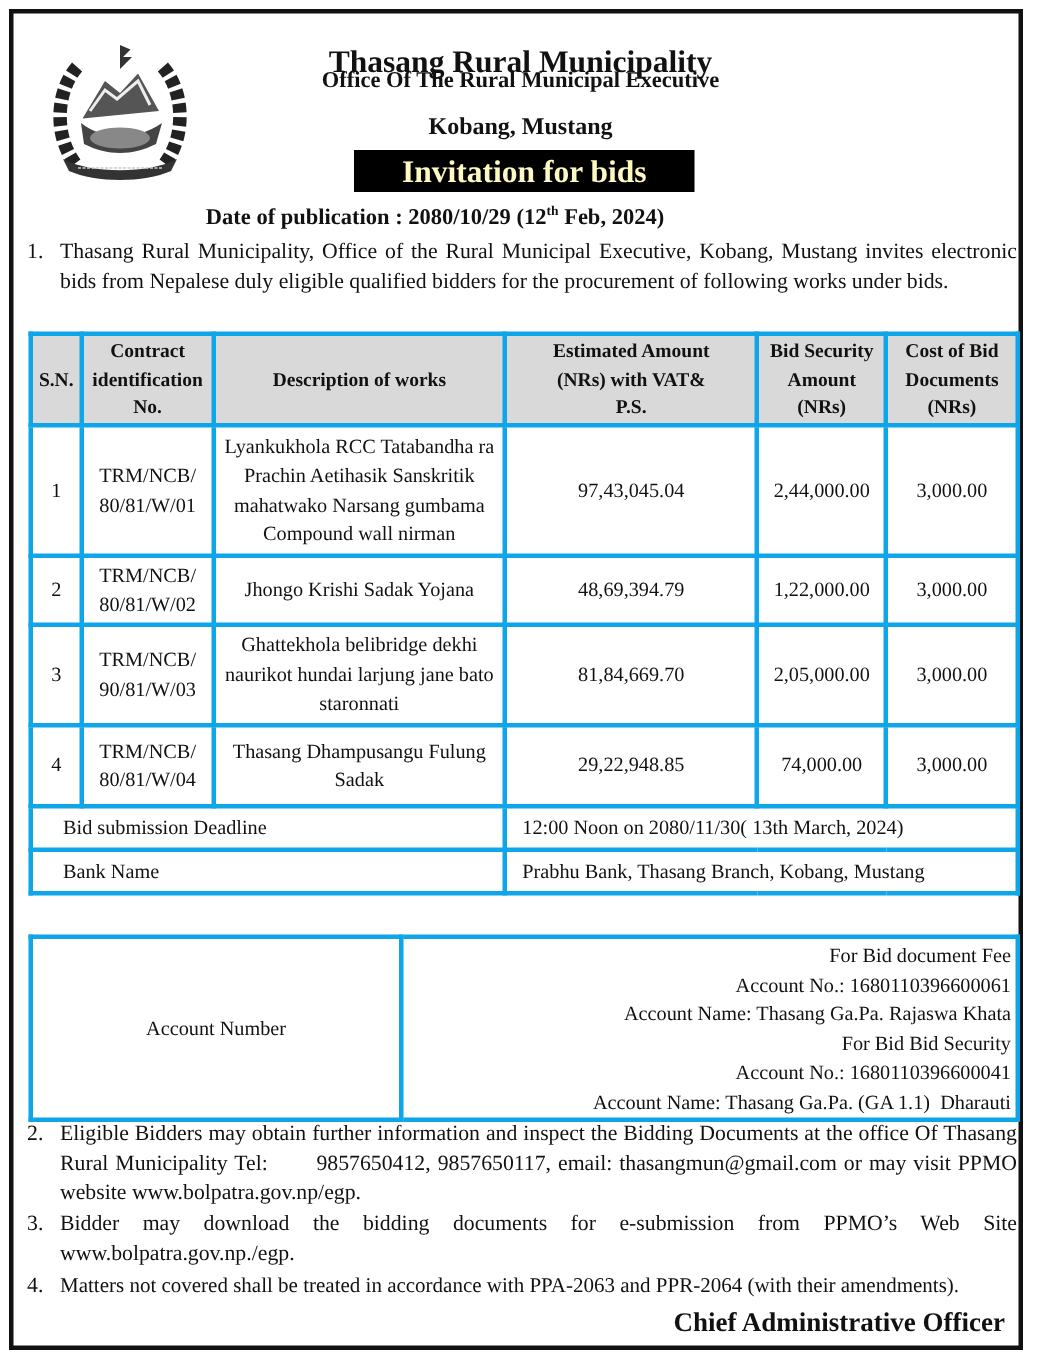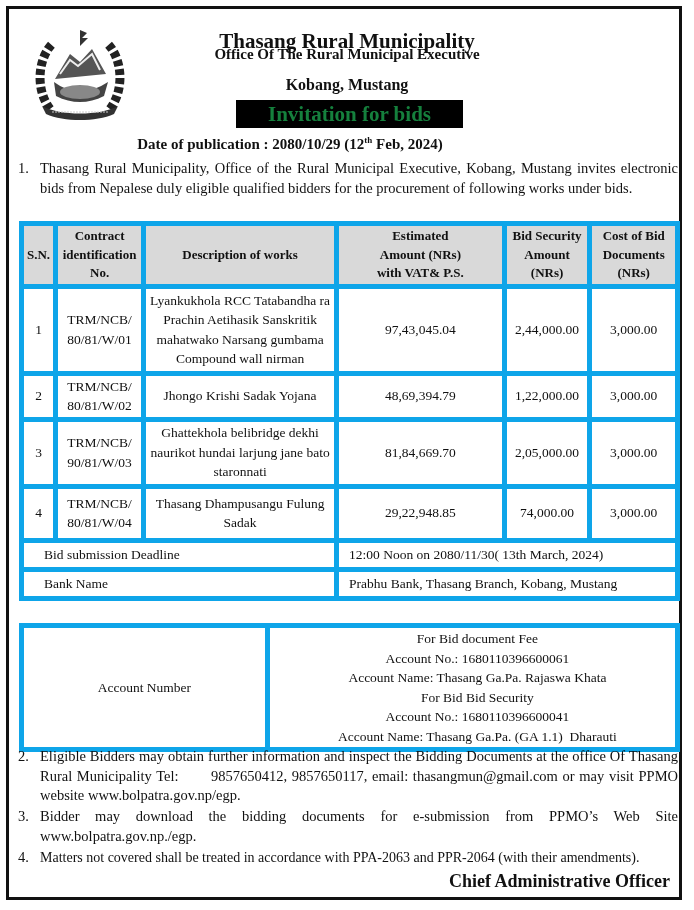--- a/index.html
+++ b/index.html
@@ -6,38 +6,38 @@
   body { width: 694px; height: 910px; position: relative; overflow: hidden;
          font-family: "Liberation Serif", "DejaVu Serif", serif; color: #111; }
   .frame { position: absolute; left: 6px; top: 6px; width: 676px; height: 894px;
            border: 3px solid #111; box-sizing: border-box; }
   .emblem { position: absolute; left: 30px; top: 24px; width: 100px; height: 100px; }
   .hdr { position: absolute; left: 0; width: 694px; text-align: center; font-weight: bold; }
   .h1 { top: 17px; font-size: 21px; margin-top: 12px; }
   .h2 { top: 46px; font-size: 15px; }
   .h3 { top: 76px; font-size: 16px; }
   .banner { position: absolute; left: 236px; top: 100px; width: 227px; height: 28px;
-            background: #000; color: #15803d; font-size: 21px; font-weight: bold;
+            background: #000; color: #fef9c3; font-size: 21px; font-weight: bold;
             text-align: center; line-height: 28px; }
   .pubdate { position: absolute; left: 0; top: 135px; width: 580px; text-align: center;
              font-weight: bold; font-size: 15px; }
   .pubdate sup { font-size: 9px; }
   .para { position: absolute; left: 18px; width: 660px; font-size: 14.5px; line-height: 19.5px; }
   .para .num { position: absolute; left: 0; top: 0; }
   .para .txt { margin-left: 22px; text-align: justify; }
   .p1 { top: 159px; }
   .p2 { top: 747px; }
   .p3 { top: 807px; }
   .p4 { top: 848px; }
   table { position: absolute; left: 19px; top: 221px; width: 661px; border-collapse: collapse;
           font-size: 13.5px; }
-  td, th { border: 5px solid #0ea5e9; text-align: center; vertical-align: middle; padding: 1px 3px; line-height: 19.5px; }
+  td, th { border: 3px solid #0ea5e9; text-align: center; vertical-align: middle; padding: 1px 3px; line-height: 19.5px; }
   th { background: #d9d9d9; font-weight: bold; font-size: 13px; line-height: 18.5px; }
   .left { text-align: left; padding-left: 20px; }
-  .acct-lines { text-align: center; padding-left: 13px; }
+  .acct-lines { text-align: right; padding-left: 13px; }
   .acct-lines div { line-height: 19.5px; }
   .signature { position: absolute; right: 24px; top: 871px; font-size: 18px; font-weight: bold; }
 </style>
 </head>
 <body>
 
 <div class="frame"></div>
 
 <svg class="emblem" viewBox="0 0 100 100">
   <path d="M20 85 C5 65 8 35 22 20" stroke="#222" stroke-width="9" fill="none" stroke-dasharray="6 3"></path>

